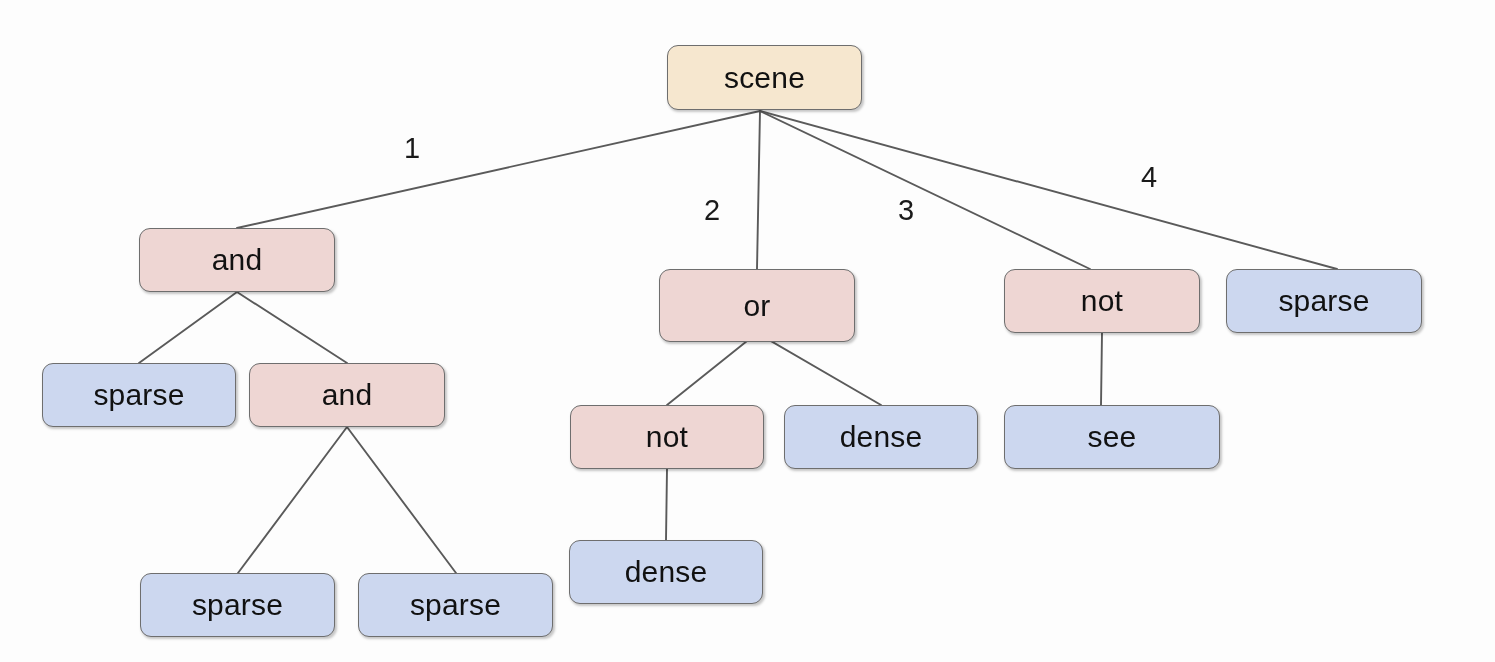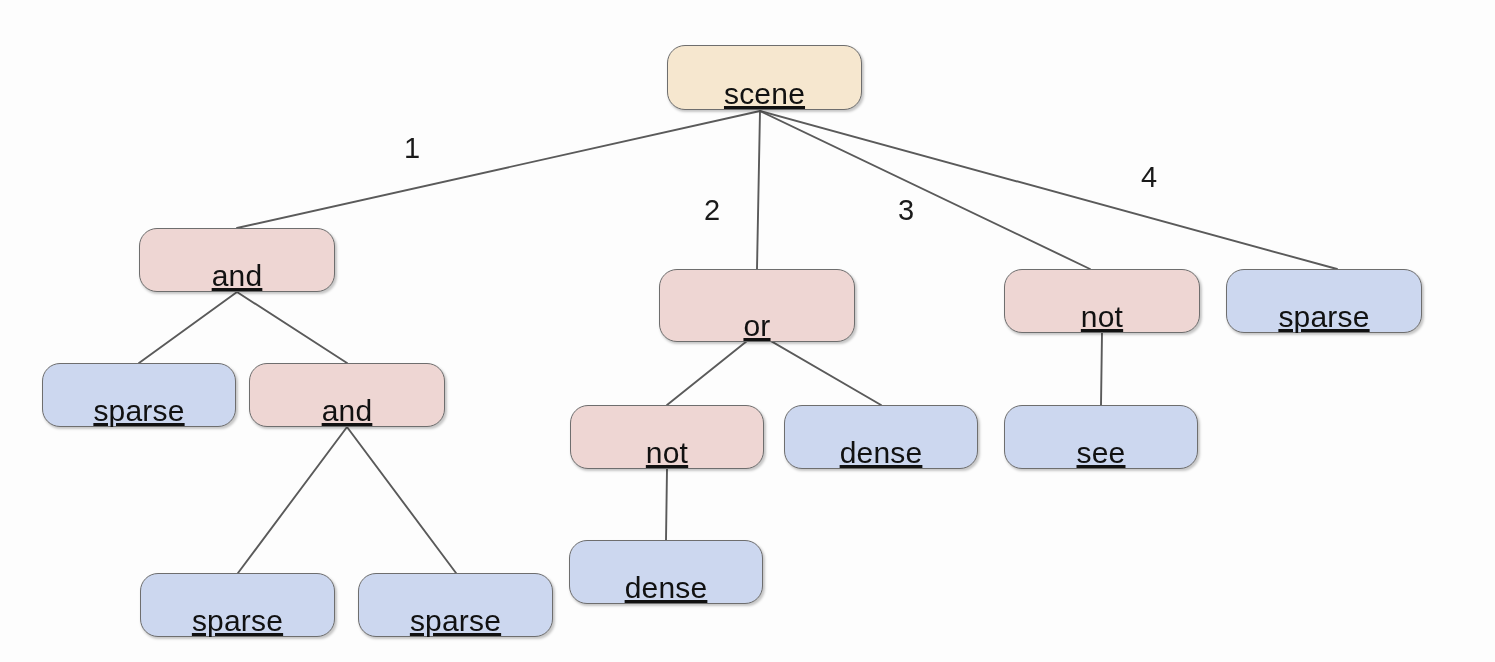--- a/index.html
+++ b/index.html
@@ -23,31 +23,30 @@
     left: 0;
     top: 0;
     width: 1495px;
     height: 662px;
     pointer-events: none;
   }
   .node {
     position: absolute;
     box-sizing: border-box;
     display: flex;
-    align-items: flex-end;
+    align-items: center;
     justify-content: center;
     border: 1.6px solid #6e6e6e;
-    border-radius: 18px;
+    border-radius: 11px;
     color: #111111;
     font-size: 30px;
     line-height: 1;
     letter-spacing: 0.2px;
     white-space: nowrap;
     box-shadow: 1.5px 2px 2.5px rgba(0,0,0,0.22);
-    text-decoration: underline;
   }
   .n-root  { background: #f6e7cf; }
   .n-op    { background: #eed6d3; }
   .n-leaf  { background: #ccd7ef; }
 
   .edge-label {
     position: absolute;
     color: #1a1a1a;
     font-size: 29px;
     line-height: 1;
@@ -93,21 +92,21 @@
       </div>
       <div class="node n-op" style="left: 249px; top: 363px; width: 196px; height: 64px;">
         <span>and</span>
       </div>
       <div class="node n-op" style="left: 570px; top: 405px; width: 194px; height: 64px;">
         <span>not</span>
       </div>
       <div class="node n-leaf" style="left: 784px; top: 405px; width: 194px; height: 64px;">
         <span>dense</span>
       </div>
-      <div class="node n-leaf" style="left: 1004px; top: 405px; width: 194px; height: 64px;">
+      <div class="node n-leaf" style="left: 1004px; top: 405px; width: 216px; height: 64px;">
         <span>see</span>
       </div>
       <div class="node n-leaf" style="left: 569px; top: 540px; width: 194px; height: 64px;">
         <span>dense</span>
       </div>
       <div class="node n-leaf" style="left: 140px; top: 573px; width: 195px; height: 64px;">
         <span>sparse</span>
       </div>
       <div class="node n-leaf" style="left: 358px; top: 573px; width: 195px; height: 64px;">
         <span>sparse</span>

